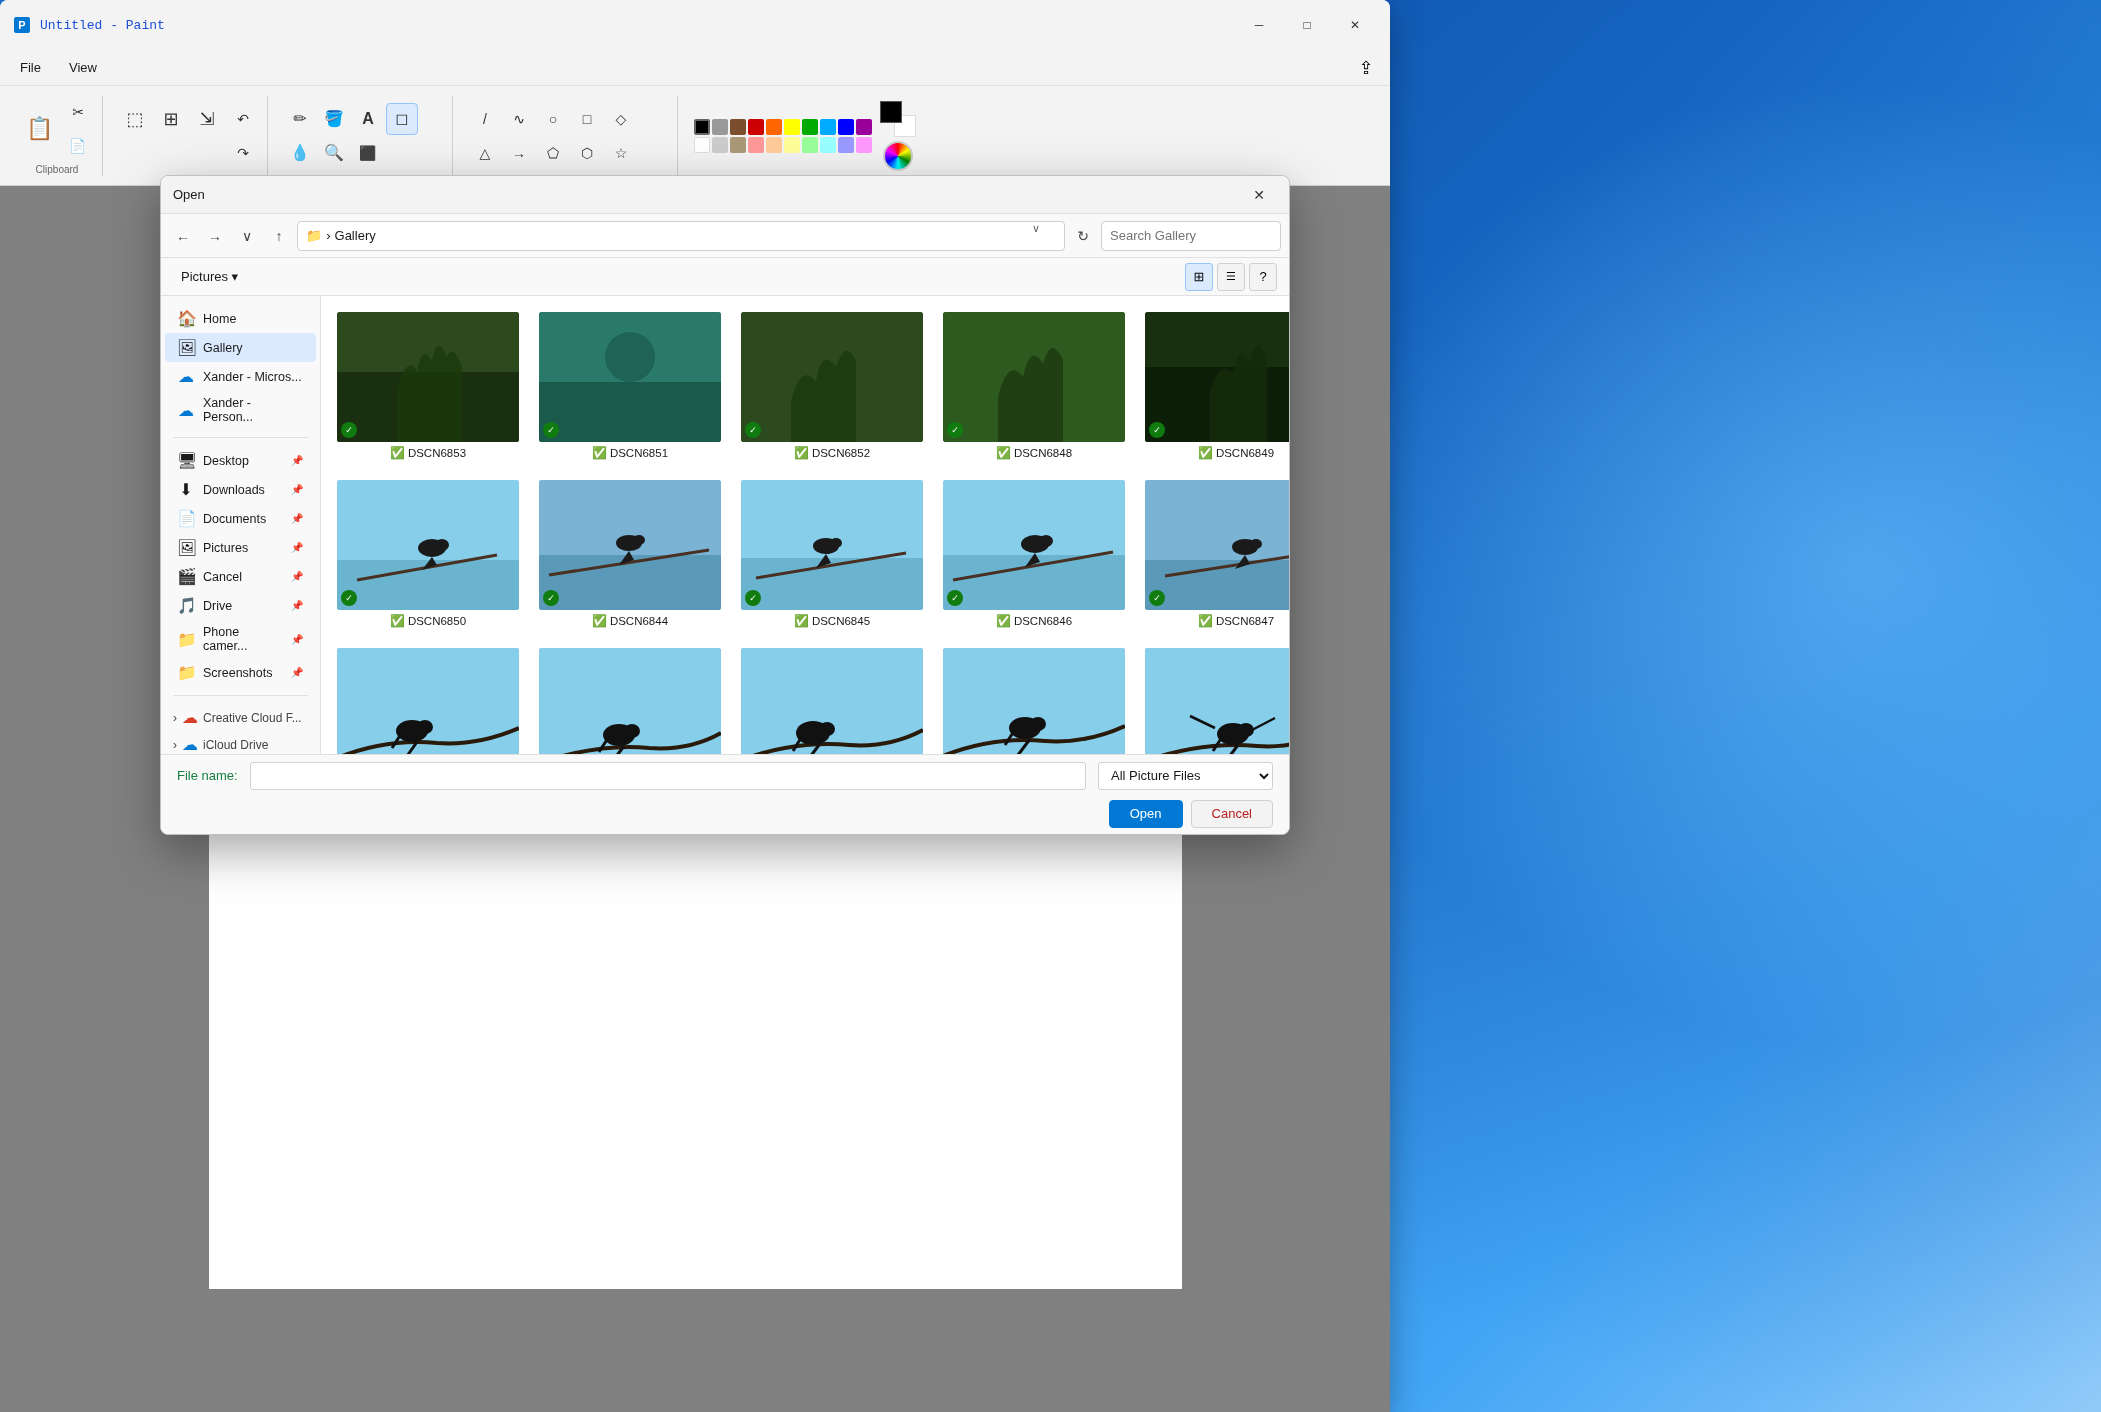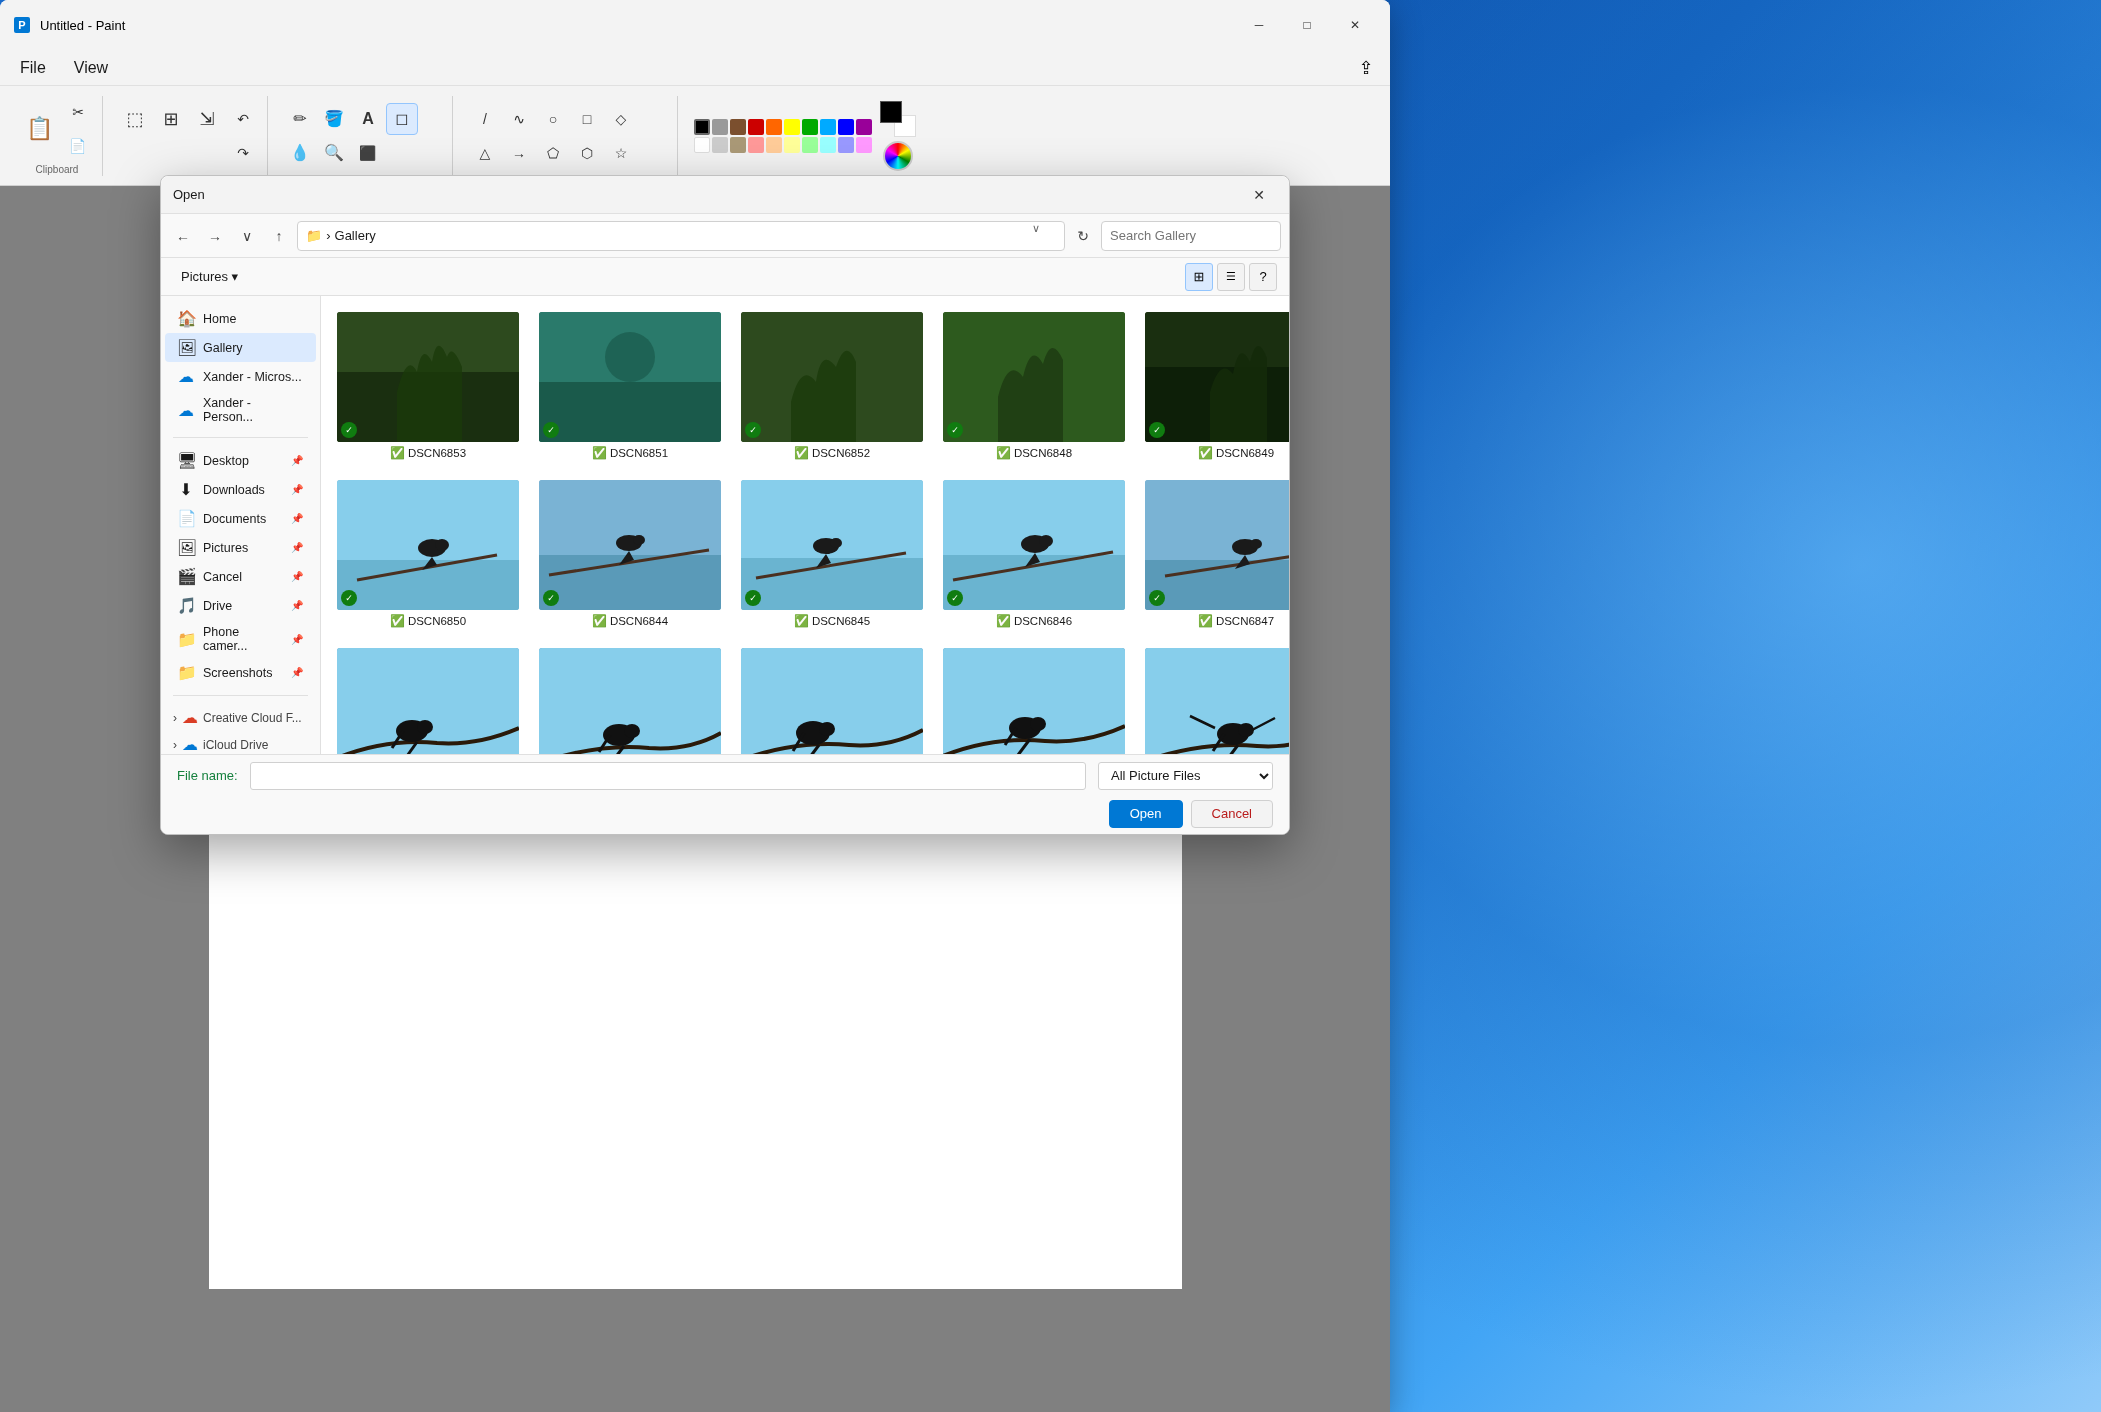--- a/index.html
+++ b/index.html
@@ -49,22 +49,23 @@
       width: 20px;
       height: 20px;
       margin-right: 8px;
       display: flex;
       align-items: center;
       justify-content: center;
     }
 
     .paint-titlebar-title {
       font-size: 13px;
-      color: #000000;
+      color: #1d4ed8;
       flex: 1;
+      font-family: Liberation Mono, monospace;
     }
 
     .title-controls {
       display: flex;
       gap: 2px;
     }
 
     .title-btn {
       width: 46px;
       height: 34px;
@@ -84,21 +85,21 @@
       background: #f3f3f3;
       display: flex;
       align-items: center;
       padding: 0 8px;
       gap: 4px;
       border-bottom: 1px solid #e0e0e0;
     }
 
     .menu-item {
       padding: 4px 12px;
-      font-size: 16px;
+      font-size: 13px;
       cursor: pointer;
       border-radius: 4px;
       color: #1a1a1a;
     }
 
     .paint-ribbon {
       height: 100px;
       background: #f3f3f3;
       border-bottom: 1px solid #d0d0d0;
       display: flex;

